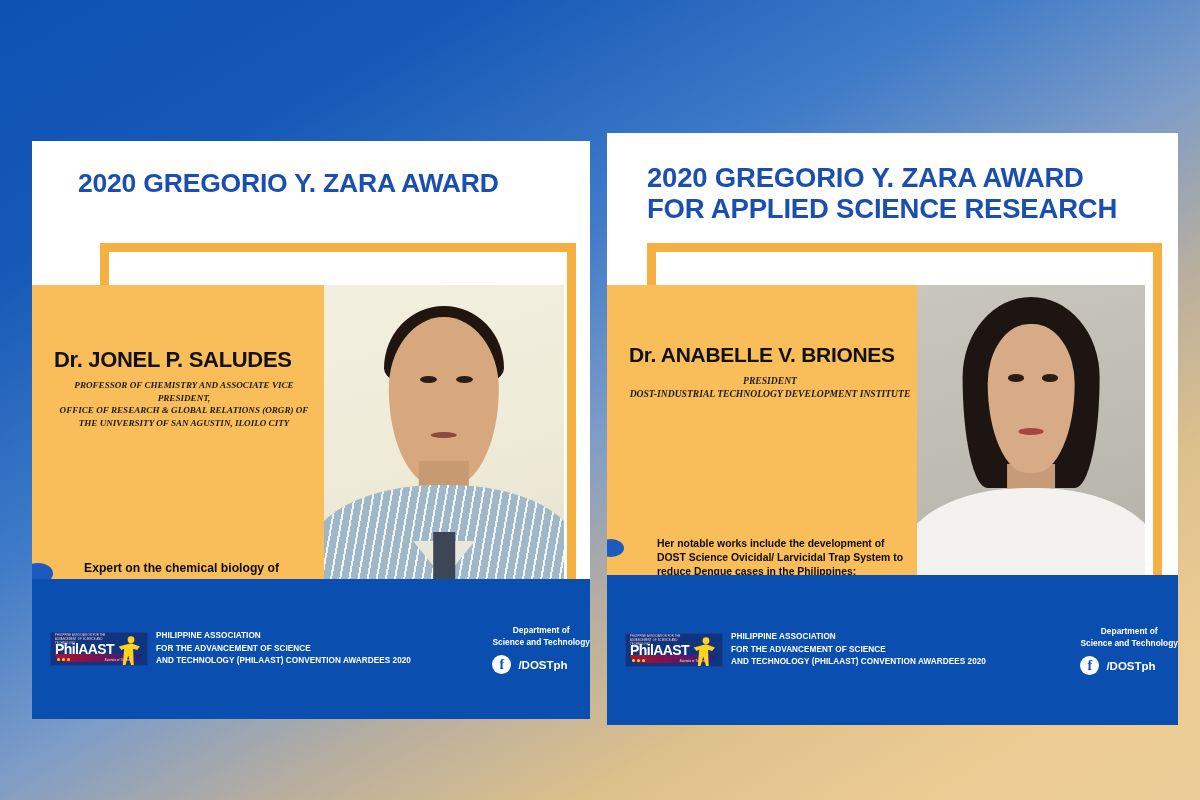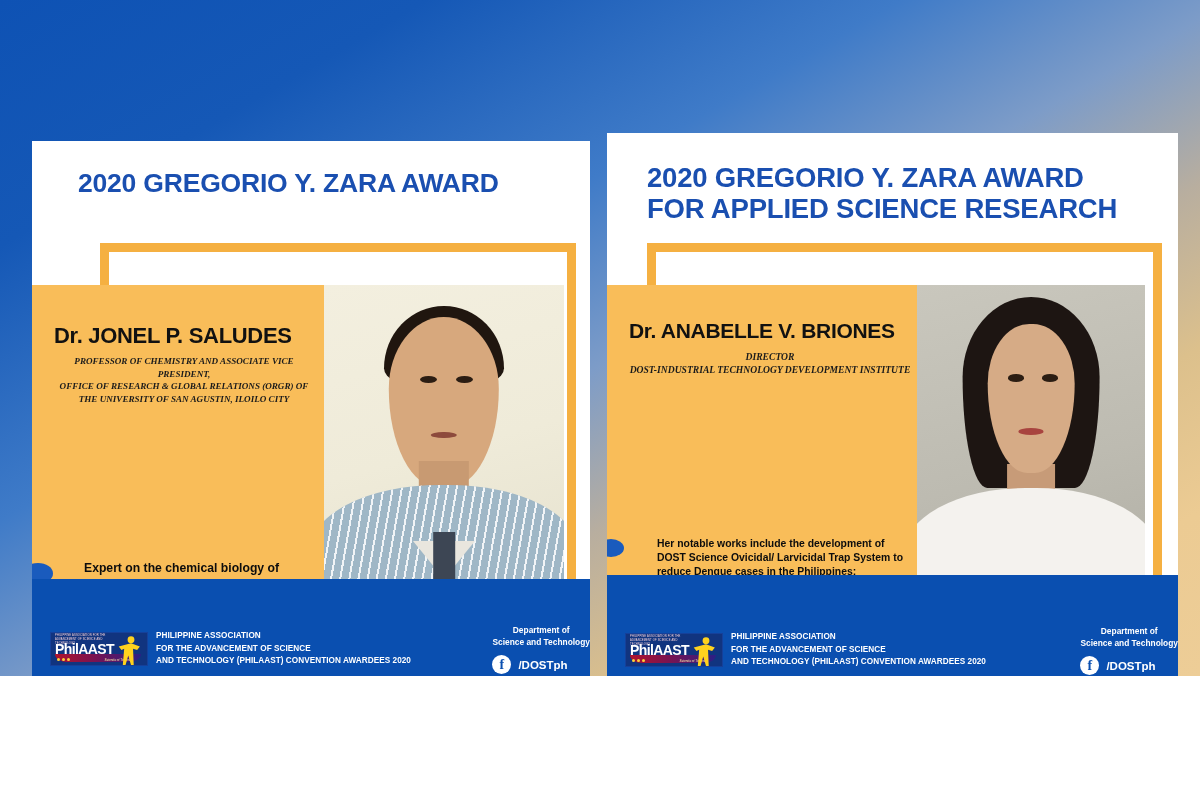--- a/index.html
+++ b/index.html
@@ -3,21 +3,21 @@
 <meta charset="utf-8">
 <style>
   * { box-sizing: border-box; margin: 0; padding: 0; }
   html, body {
     width: 1200px; height: 800px;
     font-family: "Liberation Sans", sans-serif;
     overflow: hidden;
   }
   #stage {
     position: relative;
-    width: 1200px; height: 676px;
+    width: 1200px; height: 800px;
     background: linear-gradient(150deg,
         #0e52b4 0%,
         #1558b6 18%,
         #3f7bc8 38%,
         #7d9cc8 52%,
         #b8ae9f 64%,
         #dcc08c 76%,
         #eccb93 88%,
         #edcd97 100%);
     overflow: hidden;
@@ -81,20 +81,21 @@
   }
   #card-left  .footer-band { height: 140px; }
   #card-right .footer-band { height: 150px; }
 
   
   .person-name {
     color: #111111;
     font-weight: 800;
     letter-spacing: -0.3px;
     white-space: nowrap;
+    margin-top: 24px;
   }
   #card-left .person-name  { font-size: 22px; padding: 38px 0 0 22px; }
   #card-right .person-name { font-size: 21px; padding: 34px 0 0 22px; }
 
   .person-meta {
     font-family: "Liberation Serif", serif;
     font-style: italic;
     font-weight: 700;
     color: #1b1b1b;
     line-height: 1.38;
@@ -364,21 +365,21 @@
       <div class="ph-eye" style="left:40%; top:30%; z-index:4;"></div>
       <div class="ph-eye" style="left:55%; top:30%; z-index:4;"></div>
       <div class="ph-mouth" style="top:48%; background:#a8443f; z-index:4;"></div>
       <div class="ph-neck r"></div>
       <div class="ph-shoulders r"></div>
     </div>
 
     <div class="amber-panel">
       <div class="person-name">Dr. ANABELLE V. BRIONES</div>
       <div class="person-meta">
-        <div>DIRECTOR</div>
+        <div>PRESIDENT</div>
         <div>DOST-INDUSTRIAL TECHNOLOGY DEVELOPMENT INSTITUTE</div>
       </div>
 
       <div class="bullets">
         <div class="bullet-row">
           <span class="bullet-dot"></span>
           <div class="bullet-text">Her notable works include the development of DOST Science Ovicidal/ Larvicidal Trap System to reduce Dengue cases in the Philippines;</div>
         </div>
         <div class="bullet-row">
           <span class="bullet-dot"></span>

